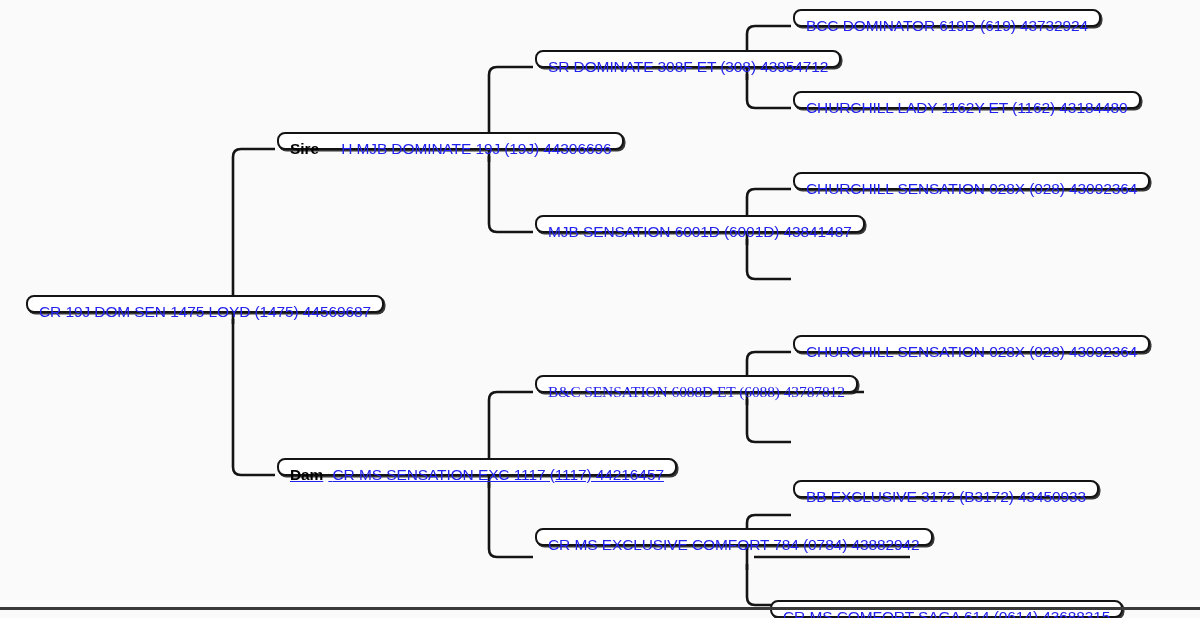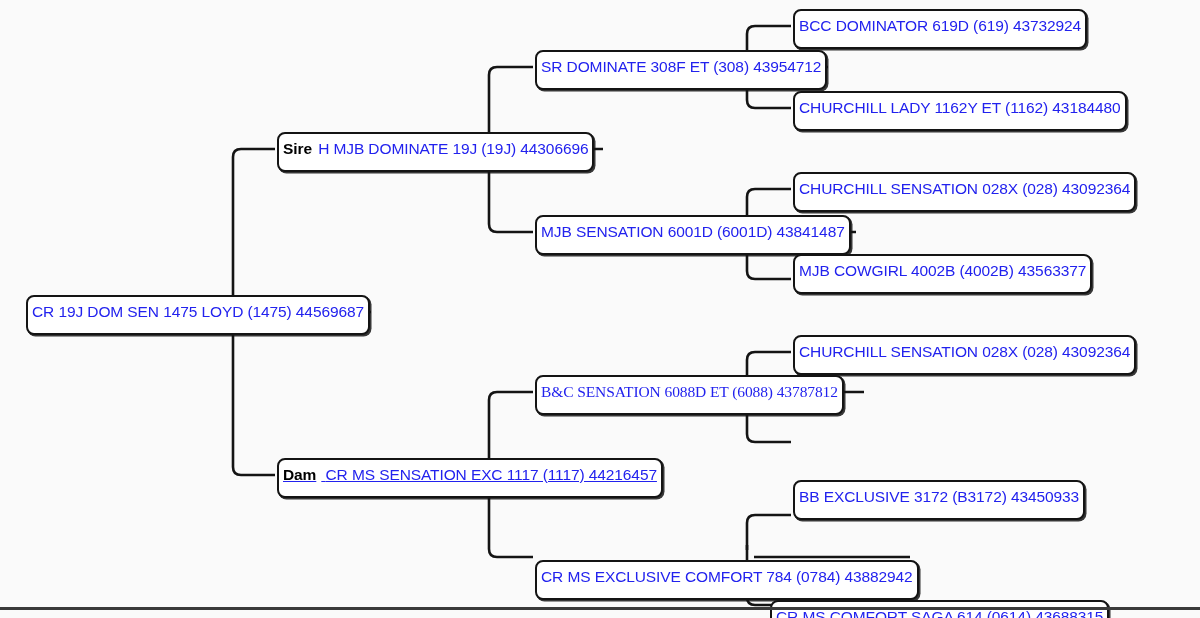--- a/index.html
+++ b/index.html
@@ -27,23 +27,23 @@
     width: 1200px;
     height: 618px;
     pointer-events: none;
   }
   .node {
     position: absolute;
     box-sizing: border-box;
     border: 2px solid #141414;
     border-radius: 8px;
     background: #ffffff;
-    height: 40px;
+    height: 18px;
     line-height: 30px;
-    padding: 0 4px;
+    padding: 0 11px;
     white-space: nowrap;
     font-size: 15.5px;
     letter-spacing: -0.1px;
     color: #2222ee;
     box-shadow: 1.5px 1.5px 0 rgba(20,20,20,0.85);
   }
   .node .role {
     color: #000000;
     font-weight: bold;
   }
@@ -102,60 +102,57 @@
       <path d="M 747 564 L 747 597 Q 747 605 755 605 L 791 605"></path>
       <path d="M 747 545 L 747 570"></path>
     </g>
   </svg>
 
   <div class="node" style="left:26px; top:295px;">
     <span class="name">CR 19J DOM SEN 1475 LOYD (1475) 44569687</span>
   </div>
 
   <div class="node" style="left:277px; top:132px;">
-    <span class="role" style="margin-right: 2px;">Sire</span>
+    <span class="role" style="margin-right: 18px;">Sire</span>
     <span class="name">H MJB DOMINATE 19J (19J) 44306696</span>
   </div>
 
   <div class="node" style="left:277px; top:458px;text-decoration:underline;">
     <span class="role" style="margin-right: 5px;">Dam</span>
     <span class="name">CR MS SENSATION EXC 1117 (1117) 44216457</span>
   </div>
 
   <div class="node" style="left:535px; top:50px;">
     <span class="name">SR DOMINATE 308F ET (308) 43954712</span>
   </div>
 
   <div class="node" style="left:535px; top:215px;">
     <span class="name">MJB SENSATION 6001D (6001D) 43841487</span>
   </div>
 
   <div class="node" style="left:535px; top:375px;font-family:Liberation Serif, serif;">
     <span class="name">B&amp;C SENSATION 6088D ET (6088) 43787812</span>
   </div>
 
-  <div class="node" style="left:535px; top:560px;">
+  <div class="node" style="left:535px; top:528px;">
     <span class="name">CR MS EXCLUSIVE COMFORT 784 (0784) 43882942</span>
   </div>
 
   <div class="node" style="left:793px; top:9px;">
     <span class="name">BCC DOMINATOR 619D (619) 43732924</span>
   </div>
 
   <div class="node" style="left:793px; top:91px;">
     <span class="name">CHURCHILL LADY 1162Y ET (1162) 43184480</span>
   </div>
 
   <div class="node" style="left:793px; top:172px;">
     <span class="name">CHURCHILL SENSATION 028X (028) 43092364</span>
   </div>
 
-  <div class="node" style="left:793px; top:254px;">
-    <span class="name">MJB COWGIRL 4002B (4002B) 43563377</span>
-  </div>
 
   <div class="node" style="left:793px; top:335px;">
     <span class="name">CHURCHILL SENSATION 028X (028) 43092364</span>
   </div>
 
 
   <div class="node" style="left:793px; top:480px;">
     <span class="name">BB EXCLUSIVE 3172 (B3172) 43450933</span>
   </div>
 

